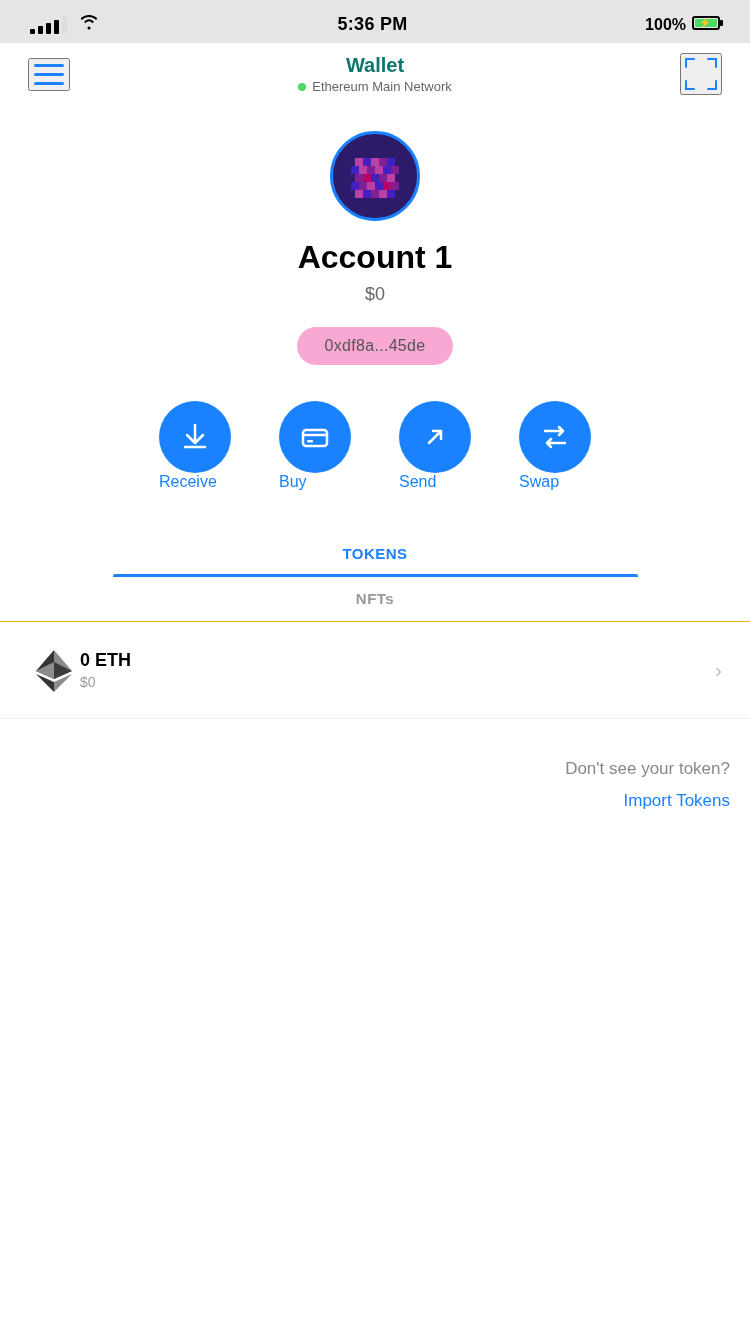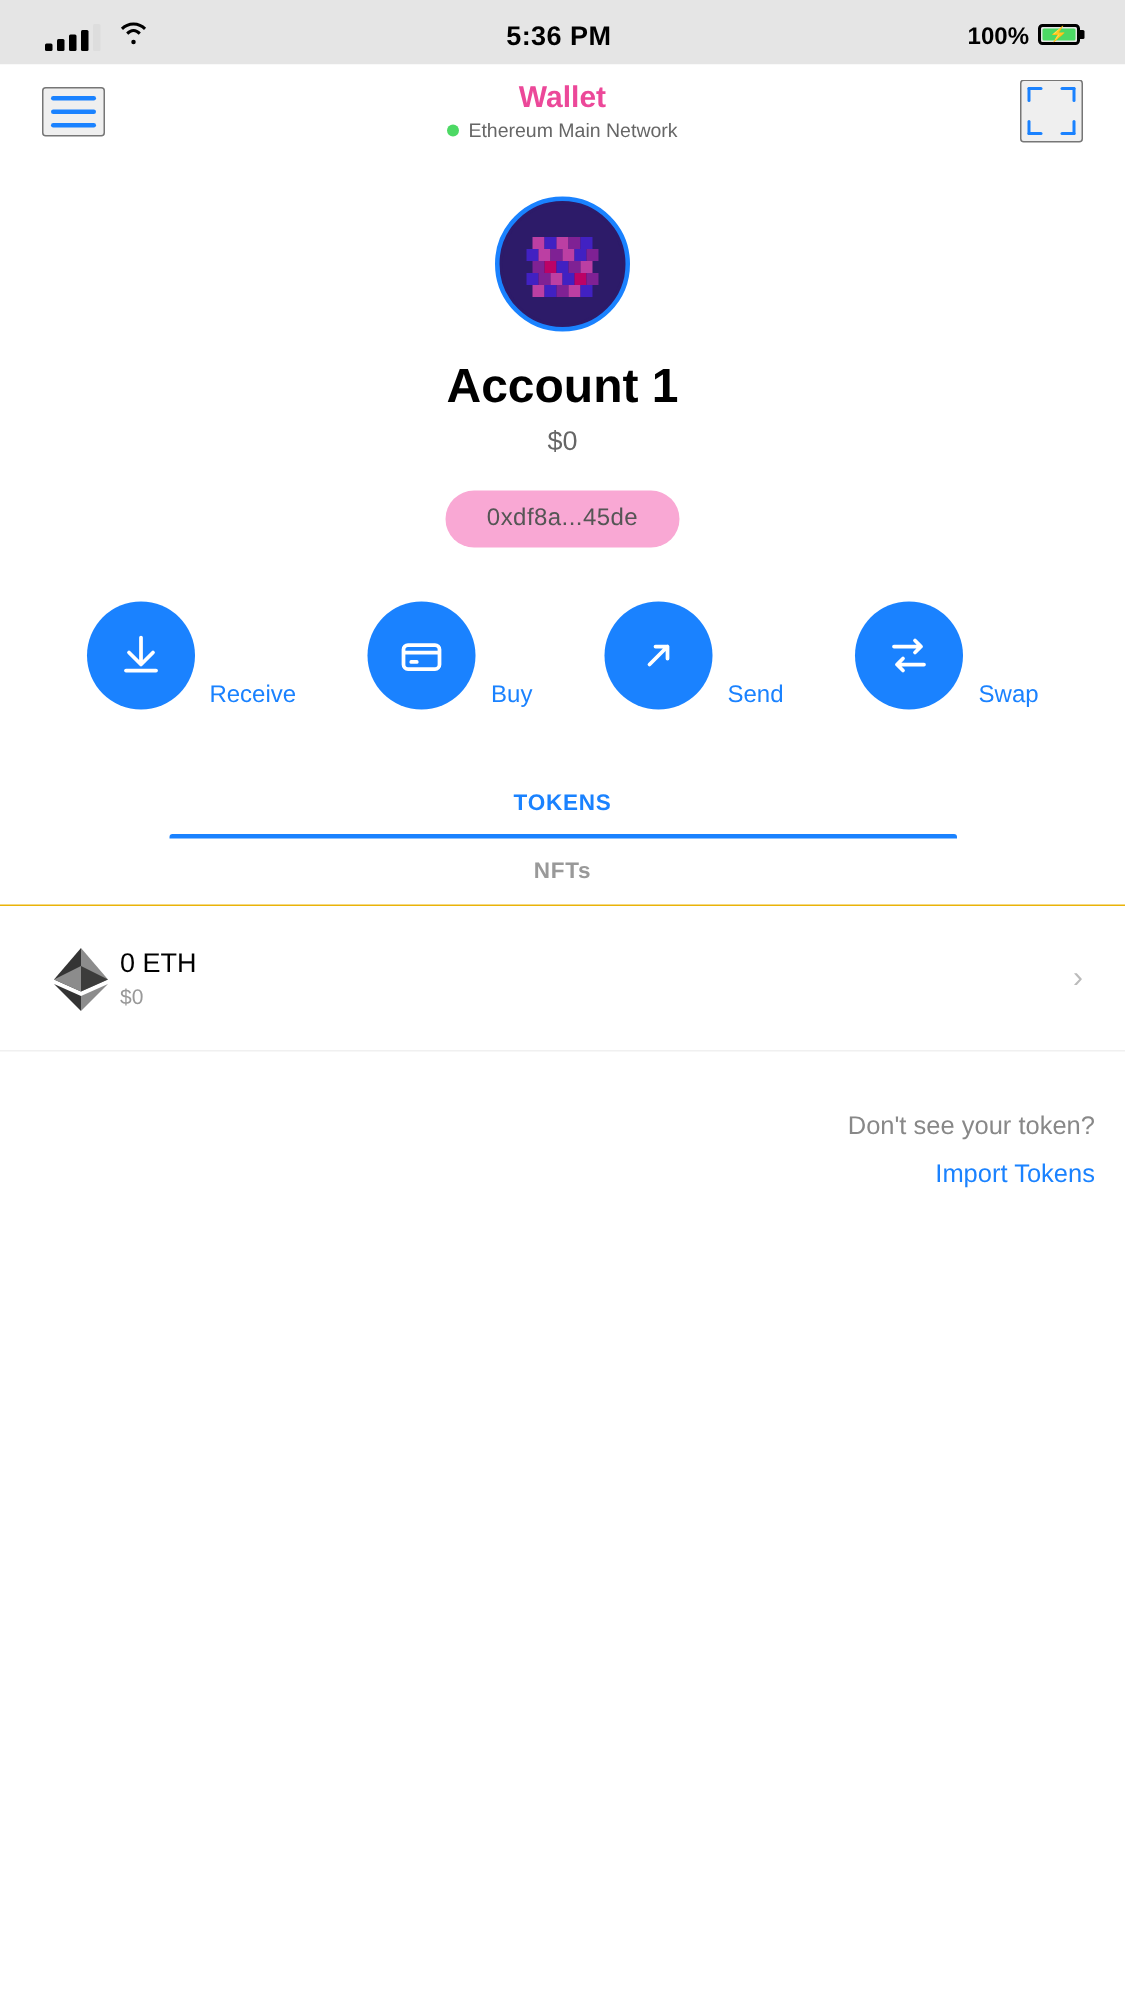--- a/index.html
+++ b/index.html
@@ -117,21 +117,21 @@
       border-radius: 2px;
     }
     .header-center {
       display: flex;
       flex-direction: column;
       align-items: center;
     }
     .header-title {
       font-size: 20px;
       font-weight: 600;
-      color: #ec4899;
+      color: #0f766e;
     }
     .network-indicator {
       display: flex;
       align-items: center;
       gap: 6px;
       margin-top: 2px;
     }
     .network-dot {
       width: 8px;
       height: 8px;
@@ -211,23 +211,22 @@
     
     .action-buttons {
       display: flex;
       justify-content: center;
       gap: 48px;
       padding: 0 30px;
       margin-bottom: 40px;
     }
     .action-item {
       display: flex;
-      flex-direction: row;
-      align-items: flex-end;
-      gap: 10px;
+      flex-direction: column;
+      align-items: flex-start;
       cursor: pointer;
     }
     .action-circle {
       width: 72px;
       height: 72px;
       border-radius: 50%;
       background: #1a82ff;
       display: flex;
       align-items: center;
       justify-content: center;
@@ -286,21 +285,21 @@
       align-items: center;
       padding: 22px 28px;
       border-bottom: 1px solid #f0f0f0;
       cursor: pointer;
     }
     .token-info {
       flex: 1;
     }
     .token-amount {
       font-size: 18px;
-      font-weight: 400;
+      font-weight: 700;
       color: #000;
     }
     .token-value {
       font-size: 14px;
       color: #999;
       margin-top: 3px;
     }
     .chevron-right {
       color: #bbb;
       font-size: 20px;

